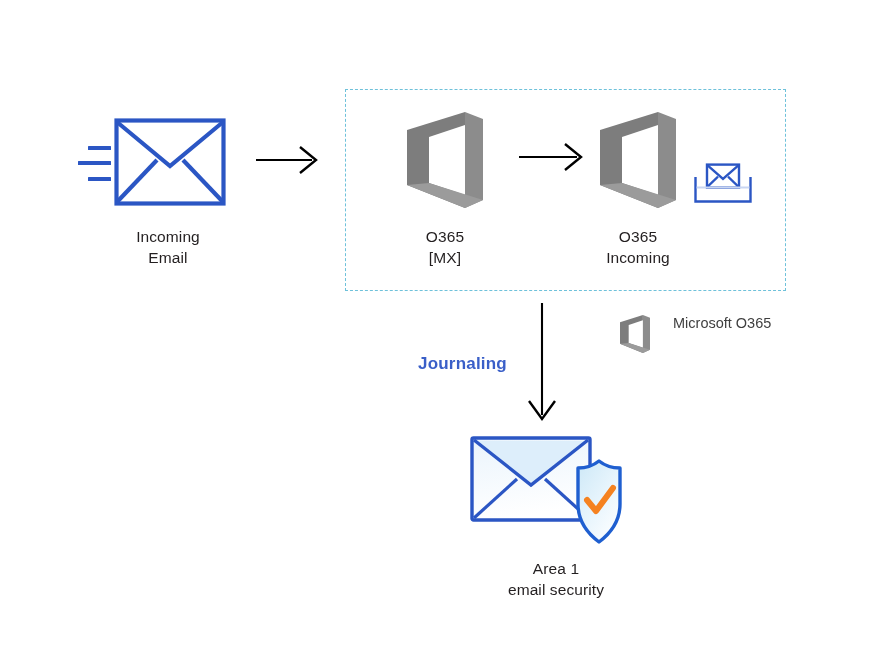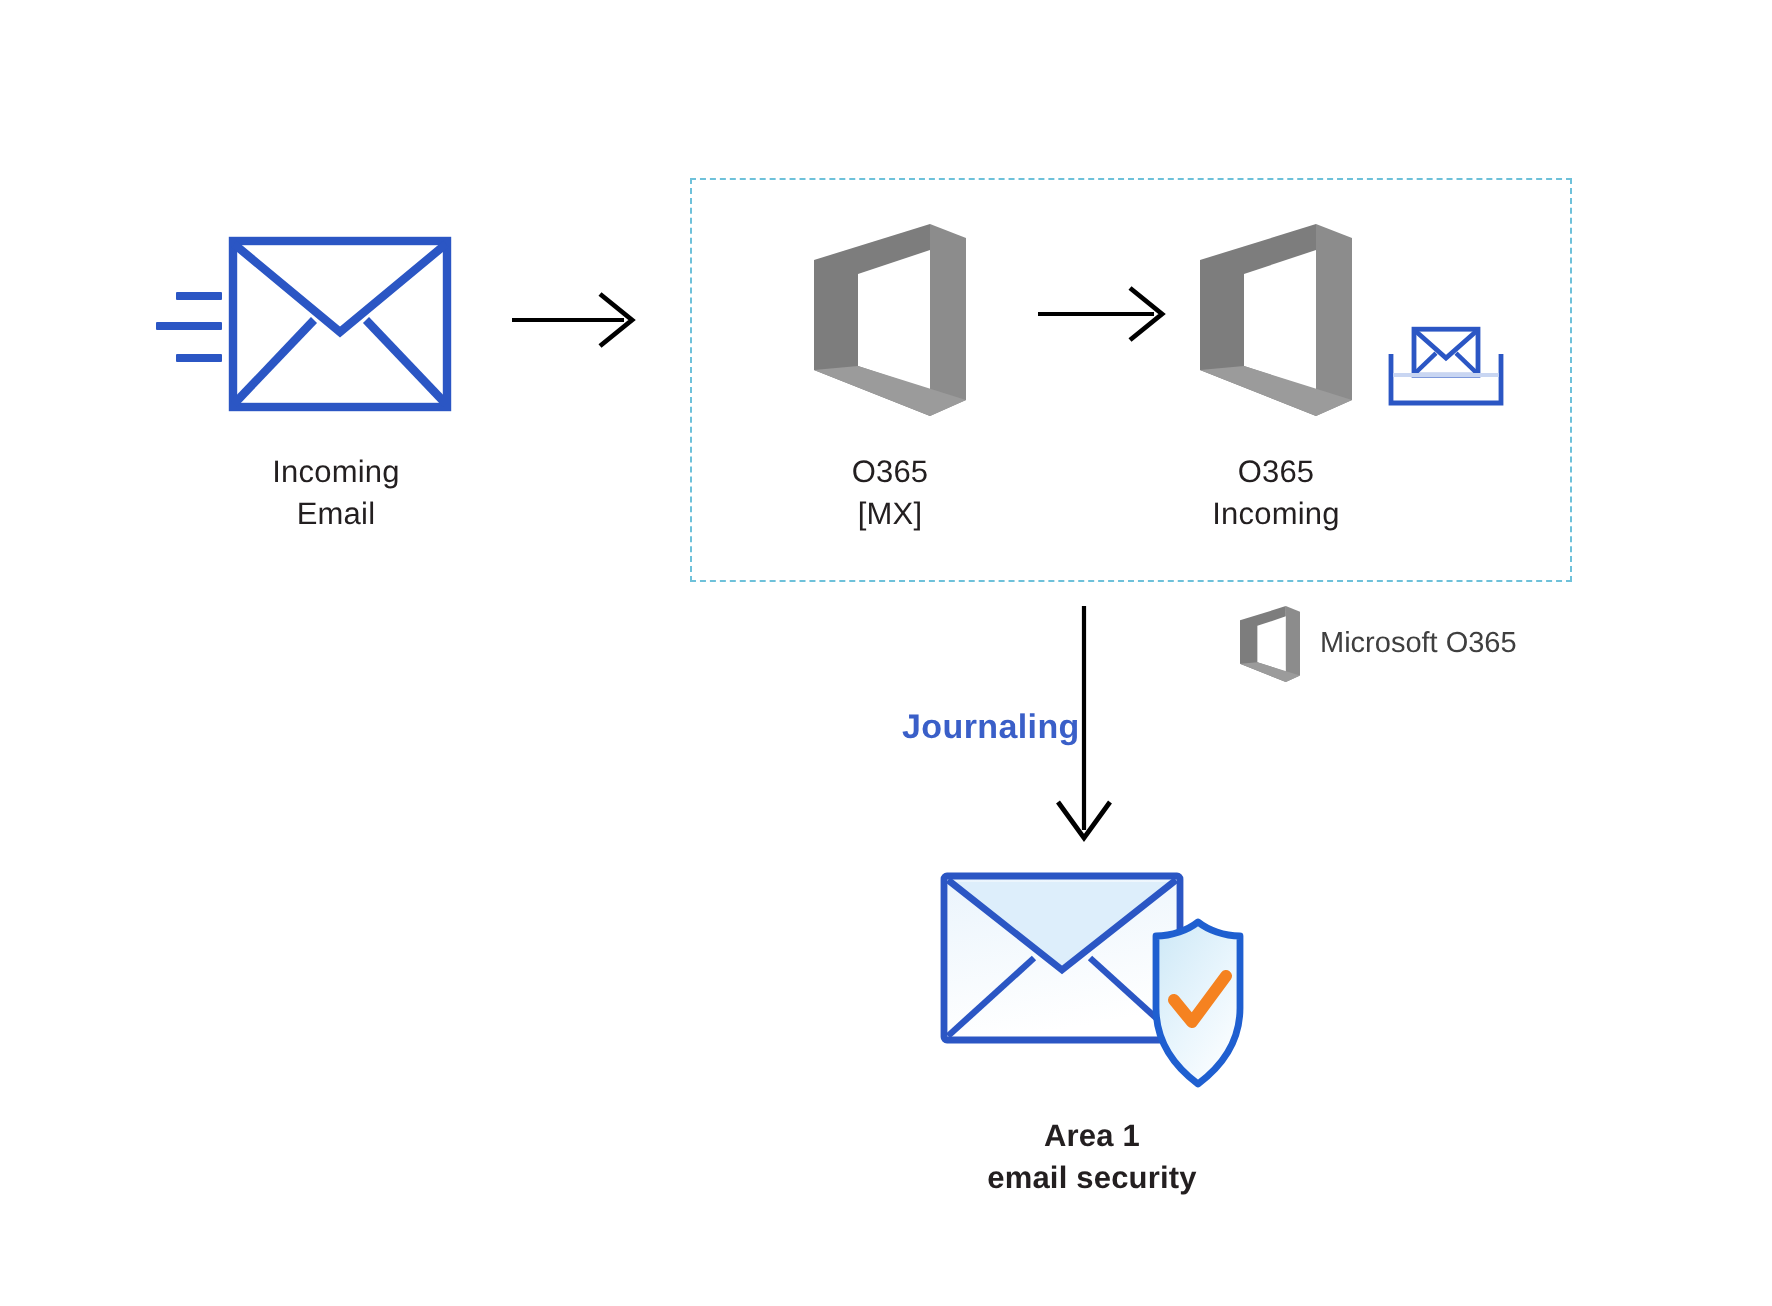--- a/index.html
+++ b/index.html
@@ -69,30 +69,29 @@
   #journaling-label {
     position: absolute;
     left: 418px;
     top: 354px;
     font-family: "Liberation Sans", sans-serif;
     font-size: 17px;
     font-weight: bold;
     color: #3a5fc8;
     letter-spacing: 0.2px;
     white-space: nowrap;
-    margin-left: 33px;
   }
   
   #legend {
     position: absolute;
     left: 620px;
-    top: 303px;
+    top: 315px;
     display: flex;
-    align-items: center;
-    gap: 10px;
+    align-items: flex-start;
+    gap: 23px;
   }
   #legend .legend-text {
     font-family: "Liberation Sans", sans-serif;
     font-size: 14.5px;
     color: #3f3f3f;
     white-space: nowrap;
   }
   svg { display: block; overflow: visible; }
 </style>
 </head>
@@ -210,15 +209,15 @@
       <path d="M 4 8 L 61 53 L 118 8" fill="none" stroke="#2b56c4" stroke-width="3.4" stroke-linejoin="miter"></path>
 
       <path d="M 4 86 L 47 47" fill="none" stroke="#2b56c4" stroke-width="3.2"></path>
       <path d="M 118 86 L 75 47" fill="none" stroke="#2b56c4" stroke-width="3.2"></path>
 
       <path d="M 108 36 C 116 36 124 33 129 29 C 134 33 142 36 150 36 L 150 72 C 150 92 137 104 129 110 C 121 104 108 92 108 72 Z" fill="url(#shieldGrad)" stroke="#1f5fd0" stroke-width="3.4" stroke-linejoin="round"></path>
 
       <polyline points="117,68 126,79 143,56" fill="none" stroke="#f58220" stroke-width="6" stroke-linecap="round" stroke-linejoin="round"></polyline>
     </svg>
   </div>
-  <div class="caption" style="left:451px; top:558px; width:190px;font-weight:bold;"><span>Area 1</span><br><span>email security</span></div>
+  <div class="caption" style="left:461px; top:558px; width:190px;"><span>Area 1</span><br><span>email security</span></div>
 
 </div>
 
 </body></html>

